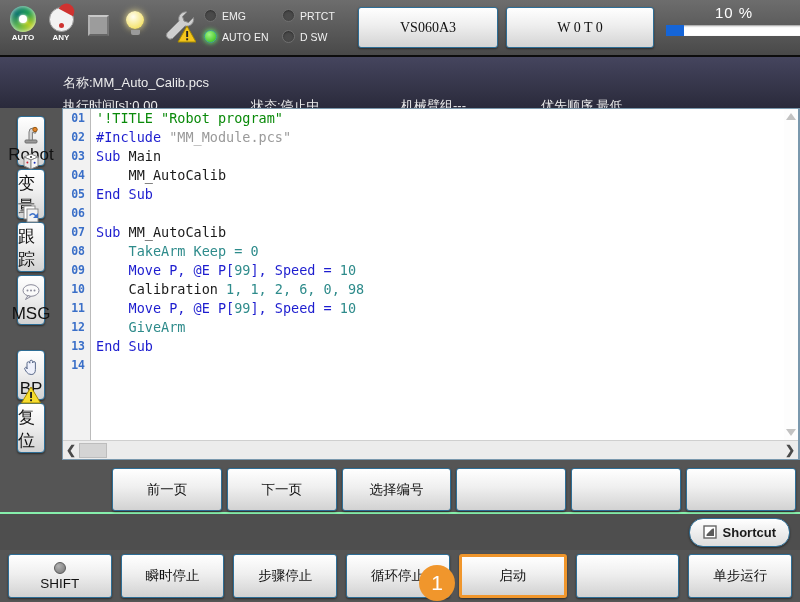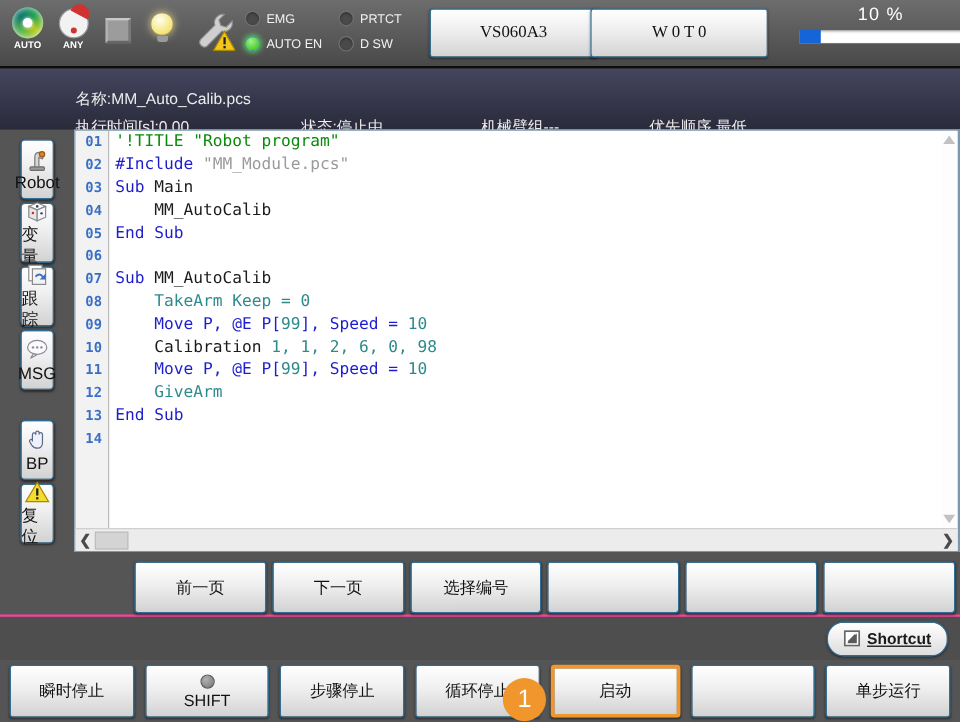--- a/index.html
+++ b/index.html
@@ -50,22 +50,22 @@
   .titlebar .l2 span:nth-child(1){width:188px;}
   .titlebar .l2 span:nth-child(2){width:150px;}
   .titlebar .l2 span:nth-child(3){width:140px;}
 
   
   .main{display:flex;height:352px;}
   .sidebar{width:62px;flex:none;display:flex;flex-direction:column;align-items:center;
            padding-top:8px;gap:3px;}
   .sbtn{width:28px;height:50px;border:1px solid #2e6e96;border-radius:4px;box-sizing:border-box;
         background:linear-gradient(#ffffff,#efefef 45%,#d2d2d2);box-shadow:0 1px 2px rgba(0,0,0,.5);
-        display:flex;flex-direction:column;align-items:center;justify-content:center;gap:1px;
-        font-size:14px;color:#111;cursor:pointer;}
+        display:flex;flex-direction:column;align-items:center;justify-content:flex-end;gap:1px;
+        font-size:17px;color:#111;cursor:pointer;}
   .sbtn.gap{margin-top:22px;}
   .sbtn svg{display:block;}
 
   .editor{flex:1;background:#fff;border:1px solid #7a98ad;border-right:2px solid #7a98ad;
           display:flex;flex-direction:column;box-sizing:border-box;}
   .ed-body{flex:1;display:flex;overflow:hidden;}
   .gutter{width:27px;flex:none;background:#f2f2f2;border-right:1px solid #bbb;text-align:right;}
   .ln{height:19px;line-height:19px;padding-right:5px;color:#3a6fc8;font-weight:bold;
       font-size:11.5px;font-family:"DejaVu Sans Mono",monospace;}
   .codecol{flex:1;padding-left:5px;overflow:hidden;}
@@ -87,22 +87,22 @@
   .hthumb{width:26px;height:13px;background:#d4d4d4;border:1px solid #bdbdbd;cursor:pointer;}
   .hspacer{flex:1;}
 
   
   .pagebar{height:52px;display:flex;gap:5px;box-sizing:border-box;padding:8px 4px 0 112px;}
   .pbtn{flex:1;height:41px;border:1px solid #2e6e96;border-radius:3px;
         background:linear-gradient(#ffffff,#efefef 45%,#d2d2d2);box-shadow:0 1px 2px rgba(0,0,0,.5);
         font-size:13.5px;color:#111;display:flex;align-items:center;justify-content:center;cursor:pointer;}
 
   
-  .shortcutbar{height:38px;background:#4e4e4e;border-top:2px solid #ec4899;box-sizing:border-box;
-               display:flex;justify-content:flex-end;align-items:center;padding-right:10px;text-decoration:underline;}
+  .shortcutbar{height:38px;background:#4e4e4e;border-top:2px solid #86efac;box-sizing:border-box;
+               display:flex;justify-content:flex-end;align-items:center;padding-right:10px;}
   .shortcut{height:27px;border-radius:14px;border:1px solid #2e6e96;
             background:linear-gradient(#ffffff,#dddddd);box-shadow:0 1px 2px rgba(0,0,0,.5);
             display:flex;align-items:center;gap:6px;padding:0 13px;font-size:13px;font-weight:bold;
             color:#1a1a1a;cursor:pointer;}
 
   
   .bottombar{height:50px;display:flex;gap:9px;box-sizing:border-box;padding:4px 8px 0 8px;}
   .bbtn{flex:1;height:44px;border:1px solid #2e6e96;border-radius:3px;box-sizing:border-box;
         background:linear-gradient(#ffffff,#efefef 45%,#d2d2d2);box-shadow:0 1px 2px rgba(0,0,0,.5);
         font-size:13.5px;color:#111;display:flex;flex-direction:column;align-items:center;
@@ -160,21 +160,21 @@
           <span class="dot"></span>
           <span>PRTCT</span>
         </div>
         <div class="ind">
           <span class="dot"></span>
           <span>D SW</span>
         </div>
       </div>
 
     <div class="tbbtn" style="left:358px;width:138px;">VS060A3</div>
-    <div class="tbbtn" style="left:492px;width:146px;">W 0 T 0</div>
+    <div class="tbbtn" style="left:506px;width:146px;">W 0 T 0</div>
 
     <div class="speed">
       <div class="pct">10 %</div>
       <div class="track">
         <div class="fill" id="speed-fill" style="width: 13%;"></div>
       </div>
     </div>
   </div>
 
   <div class="titlebar">
@@ -317,27 +317,27 @@
         <rect x="1" y="1" width="12" height="12" fill="#fff" stroke="#666" stroke-width="1.4"></rect>
         <polygon points="3,11 11,3 11,11" fill="#5a5a5a"></polygon>
         <path d="M4 10 L10 4" stroke="#5a5a5a" stroke-width="1.6"></path>
       </svg>
       <span>Shortcut</span>
     </div>
   </div>
 
   <div class="bottombar" id="bottombar">
       <div class="bbtn">
-        <span>瞬时停止</span>
-      </div>
-      <div class="bbtn">
         <span class="shiftdot"></span>
         <span>SHIFT</span>
       </div>
       <div class="bbtn">
+        <span>瞬时停止</span>
+      </div>
+      <div class="bbtn">
         <span>步骤停止</span>
       </div>
       <div class="bbtn">
         <span>循环停止</span>
       </div>
       <div class="bbtn hl">
         <span>启动</span>
       </div>
       <div class="bbtn">
         <span></span>

